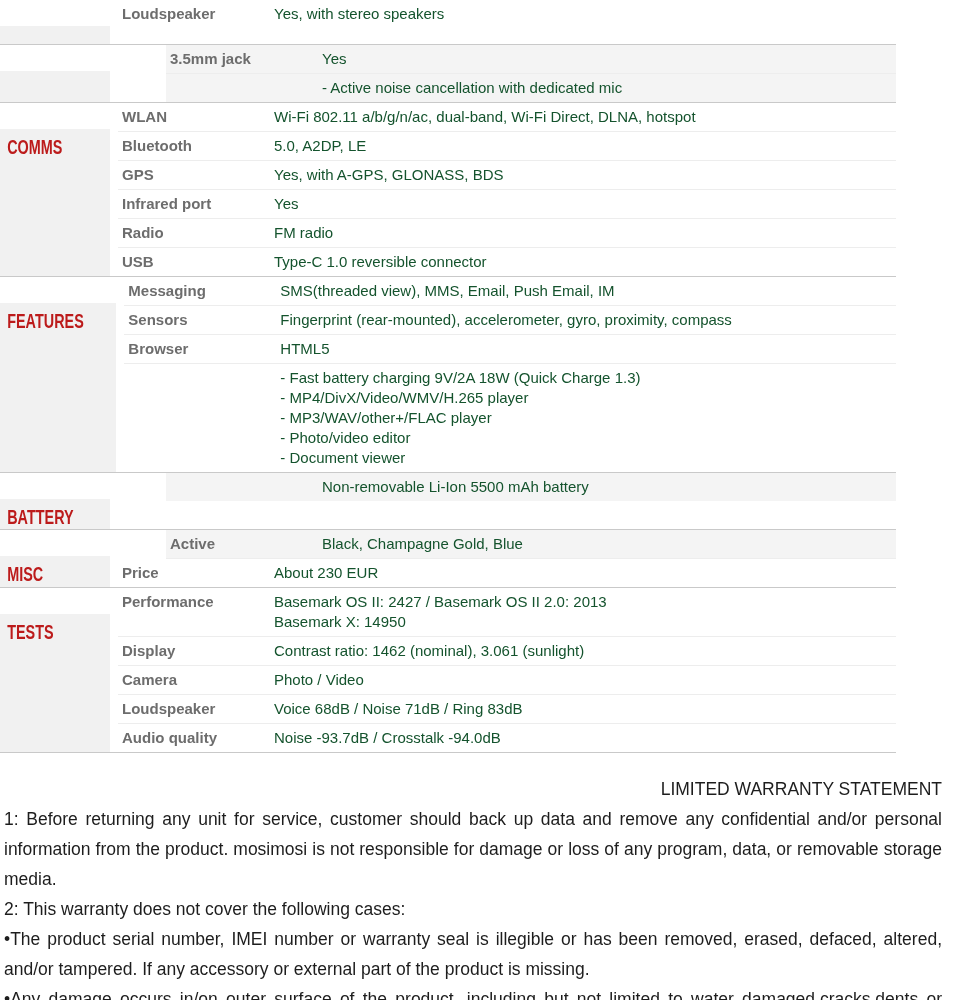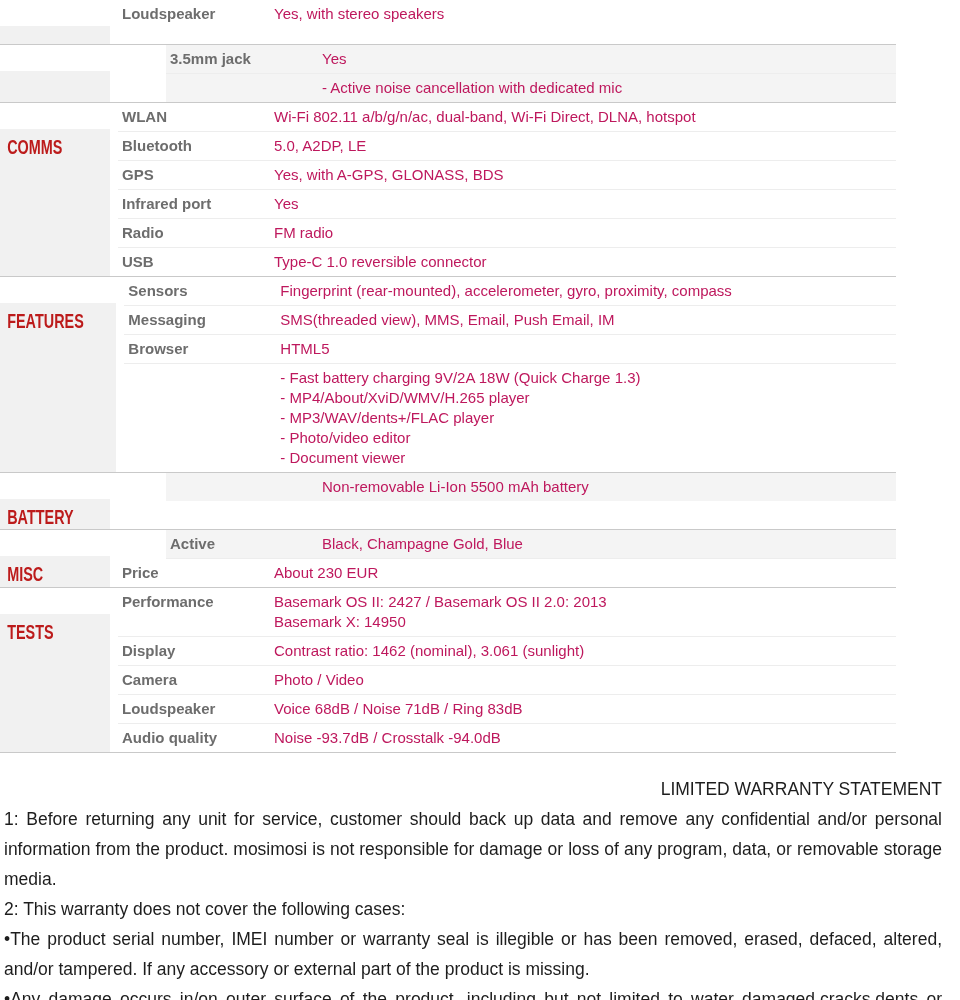--- a/index.html
+++ b/index.html
@@ -12,21 +12,21 @@
   .section.last{border-bottom:1px solid #c9c9c9;}
   .cat-cell{flex:0 0 110px;background:#f1f1f1;margin-right:8px;margin-top:26px;}
   .cat{display:inline-block;font-size:20px;font-weight:700;color:#bc1b1b;
        transform:scaleX(0.72);transform-origin:0 0;padding:7px 0 0 10px;white-space:nowrap;}
   .rows{flex:1;display:flex;flex-direction:column;}
   .row{display:flex;border-bottom:1px solid #ededed;}
   .row:last-child{border-bottom:none;}
   .row.shaded{background:#f4f4f4;margin-left:48px;}
   .attr{flex:0 0 146px;padding:4px 6px 4px 4px;font-weight:700;color:#6d6d6d;
         font-size:15px;line-height:20px;}
-  .val{flex:1;padding:4px 0;color:#be185d;font-size:15px;line-height:20px;}
+  .val{flex:1;padding:4px 0;color:#14532d;font-size:15px;line-height:20px;}
   .vline{min-height:20px;}
 
   
   .warranty{margin-top:21px;padding:0 18px 0 4px;font-size:17.5px;line-height:30px;
             color:#1d1d1d;text-align:justify;}
   .warranty p{margin:0;}
   .w-title{text-align:right;}
 </style>
 </head>
 <body>
@@ -107,46 +107,46 @@
             <div class="vline">Type-C 1.0 reversible connector</div>
           </div>
   </div>
 </div>
   </div>
 
   <div class="section">
     <div class="cat-cell"><span class="cat">FEATURES</span></div>
     <div class="rows">
   <div class="row">
+    <div class="attr">Messaging</div>
+    <div class="val">
+            <div class="vline">SMS(threaded view), MMS, Email, Push Email, IM</div>
+          </div>
+  </div>
+
+  <div class="row">
     <div class="attr">Sensors</div>
     <div class="val">
             <div class="vline">Fingerprint (rear-mounted), accelerometer, gyro, proximity, compass</div>
           </div>
   </div>
 
   <div class="row">
-    <div class="attr">Messaging</div>
-    <div class="val">
-            <div class="vline">SMS(threaded view), MMS, Email, Push Email, IM</div>
-          </div>
-  </div>
-
-  <div class="row">
     <div class="attr">Browser</div>
     <div class="val">
             <div class="vline">HTML5</div>
           </div>
   </div>
 
   <div class="row">
     <div class="attr"></div>
     <div class="val">
             <div class="vline">- Fast battery charging 9V/2A 18W (Quick Charge 1.3)</div>
-            <div class="vline">- MP4/About/XviD/WMV/H.265 player</div>
-            <div class="vline">- MP3/WAV/dents+/FLAC player</div>
+            <div class="vline">- MP4/DivX/Video/WMV/H.265 player</div>
+            <div class="vline">- MP3/WAV/other+/FLAC player</div>
             <div class="vline">- Photo/video editor</div>
             <div class="vline">- Document viewer</div>
           </div>
   </div>
 </div>
   </div>
 
   <div class="section">
     <div class="cat-cell"><span class="cat">BATTERY</span></div>
     <div class="rows">

